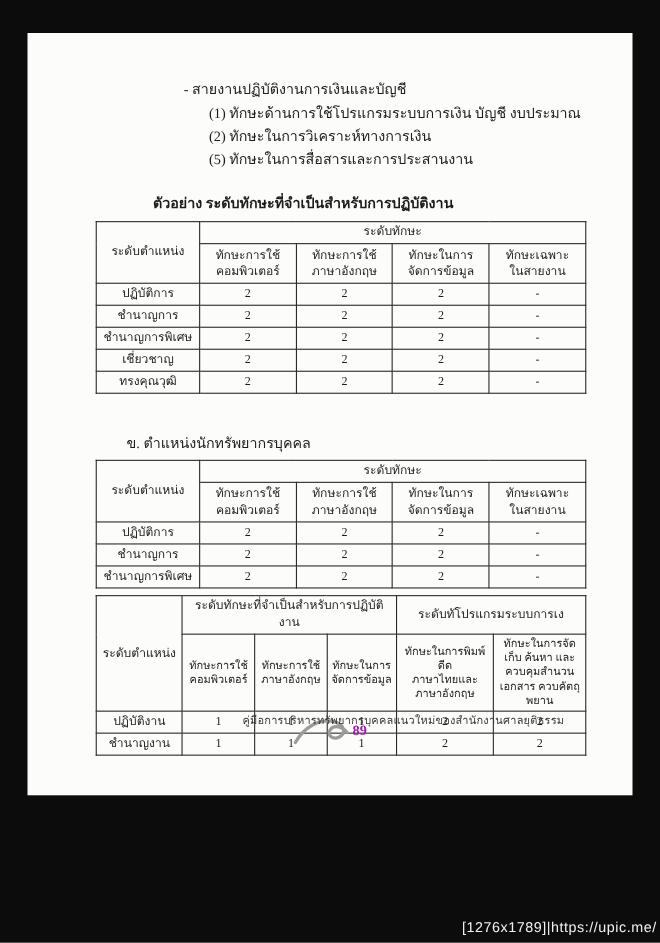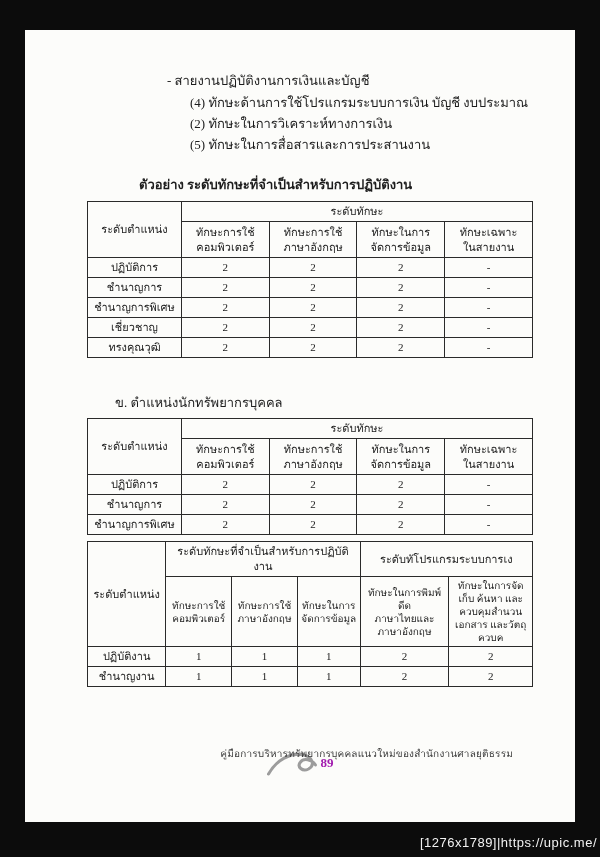--- a/index.html
+++ b/index.html
@@ -6,21 +6,21 @@
   html, body { width: 600px; height: 857px; }
   body {
     background: #0c0c0c;
     font-family: "Liberation Serif", "DejaVu Serif", serif;
     position: relative;
     overflow: hidden;
   }
   .page {
     position: absolute;
     top: 30px; left: 25px;
-    width: 550px; height: 792px;
+    width: 550px; height: 693px;
     background: #fcfcfa;
     padding: 40px 42px 0 62px;
     color: #1c1c1c;
     font-size: 13px;
   }
   .intro-bullet { margin-left: 80px; line-height: 22px; }
   .intro-item { margin-left: 103px; line-height: 21px; }
   .heading { margin-top: 20px; margin-left: 52px; font-weight: bold; line-height: 20px; }
   .section-title { margin-left: 28px; line-height: 18px; }
   .section-title.a { margin-top: 10px; }
@@ -75,21 +75,21 @@
     font-size: 13px;
     letter-spacing: 0.5px;
   }
 </style>
 </head>
 <body>
 
 <div class="page">
 
   <div class="intro-bullet">- สายงานปฏิบัติงานการเงินและบัญชี</div>
-  <div class="intro-item">(4) ทักษะด้านการใช้โปรแกรมระบบการเงิน บัญชี งบประมาณ</div>
+  <div class="intro-item">(1) ทักษะด้านการใช้โปรแกรมระบบการเงิน บัญชี งบประมาณ</div>
   <div class="intro-item">(2) ทักษะในการวิเคราะห์ทางการเงิน</div>
   <div class="intro-item">(5) ทักษะในการสื่อสารและการประสานงาน</div>
 
   <div class="heading">ตัวอย่าง ระดับทักษะที่จำเป็นสำหรับการปฏิบัติงาน</div>
 
 
   <table class="skill-table">
     <colgroup>
         <col style="width:90px">
         <col style="width:84px">
@@ -218,21 +218,21 @@
 คอมพิวเตอร์</td>
       <td class="skill-h tall">ทักษะการใช้
 ภาษาอังกฤษ</td>
       <td class="skill-h tall">ทักษะในการ
 จัดการข้อมูล</td>
       <td class="skill-h tall">ทักษะในการพิมพ์ดีด
 ภาษาไทยและ
 ภาษาอังกฤษ</td>
       <td class="skill-h tall">ทักษะในการจัดเก็บ ค้นหา และ
 ควบคุมสำนวน
-เอกสาร และวัตถุควบค</td>
+เอกสาร ควบคัตถุพยาน</td>
     </tr>
     <tr class="data-row">
       <td>ปฏิบัติงาน</td>
       <td>1</td>
       <td>1</td>
       <td>1</td>
       <td>2</td>
       <td>2</td>
     </tr>
     <tr class="data-row">

